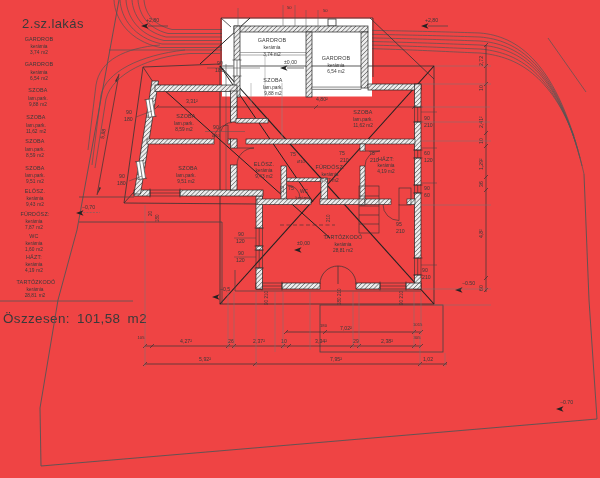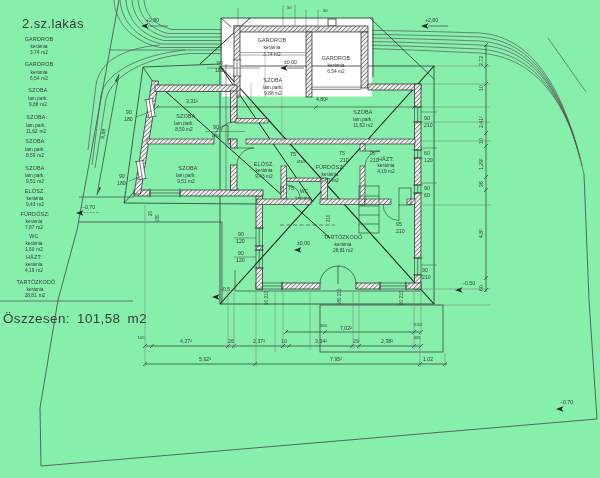--- a/index.html
+++ b/index.html
@@ -1,16 +1,16 @@
 <!DOCTYPE html>
 <html><head>
 <meta charset="utf-8">
 <style>
 html,body{margin:0;padding:0;background:#fff;}
-#page{position:relative;width:600px;height:478px;background:#86efac;overflow:hidden;
+#page{position:relative;width:600px;height:478px;background:#ef4444;overflow:hidden;
 font-family:"Liberation Sans", sans-serif;}
 svg{position:absolute;left:0;top:0;}
 text{font-family:"Liberation Sans", sans-serif;fill:#3a3a3a;}
 .rm{font-size:5.4px;letter-spacing:.2px;}
 .sm{font-size:4.8px;}
 .dim{font-size:5.2px;}
 .tn{font-size:4.2px;}
 </style>
 </head>
 <body>

